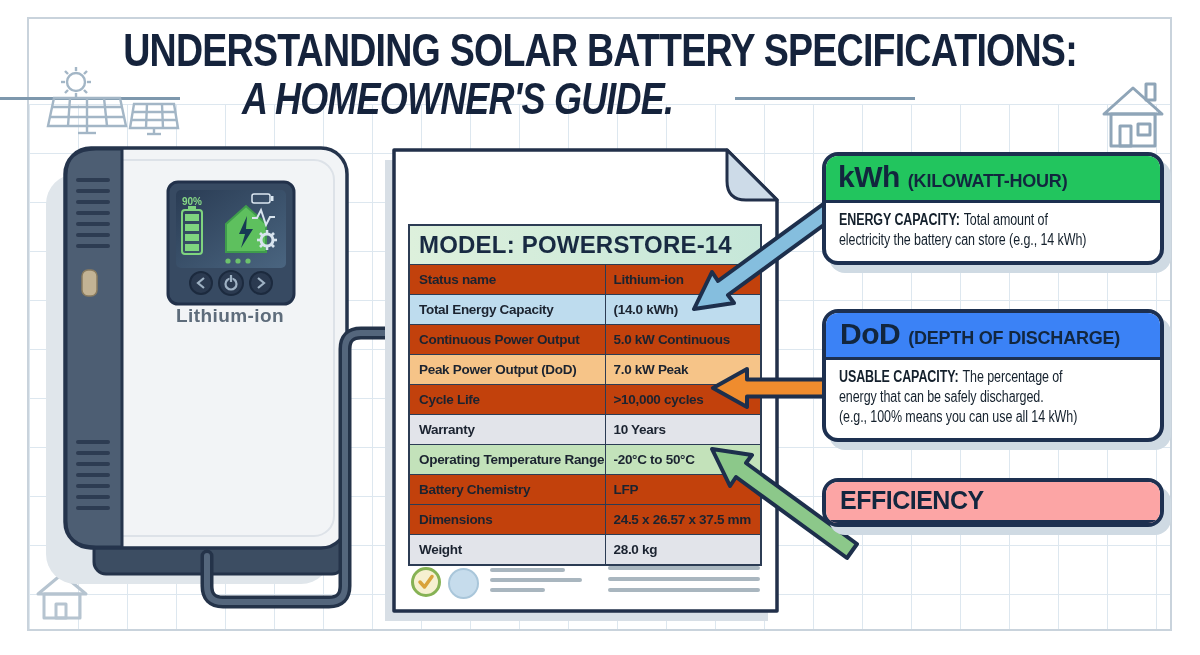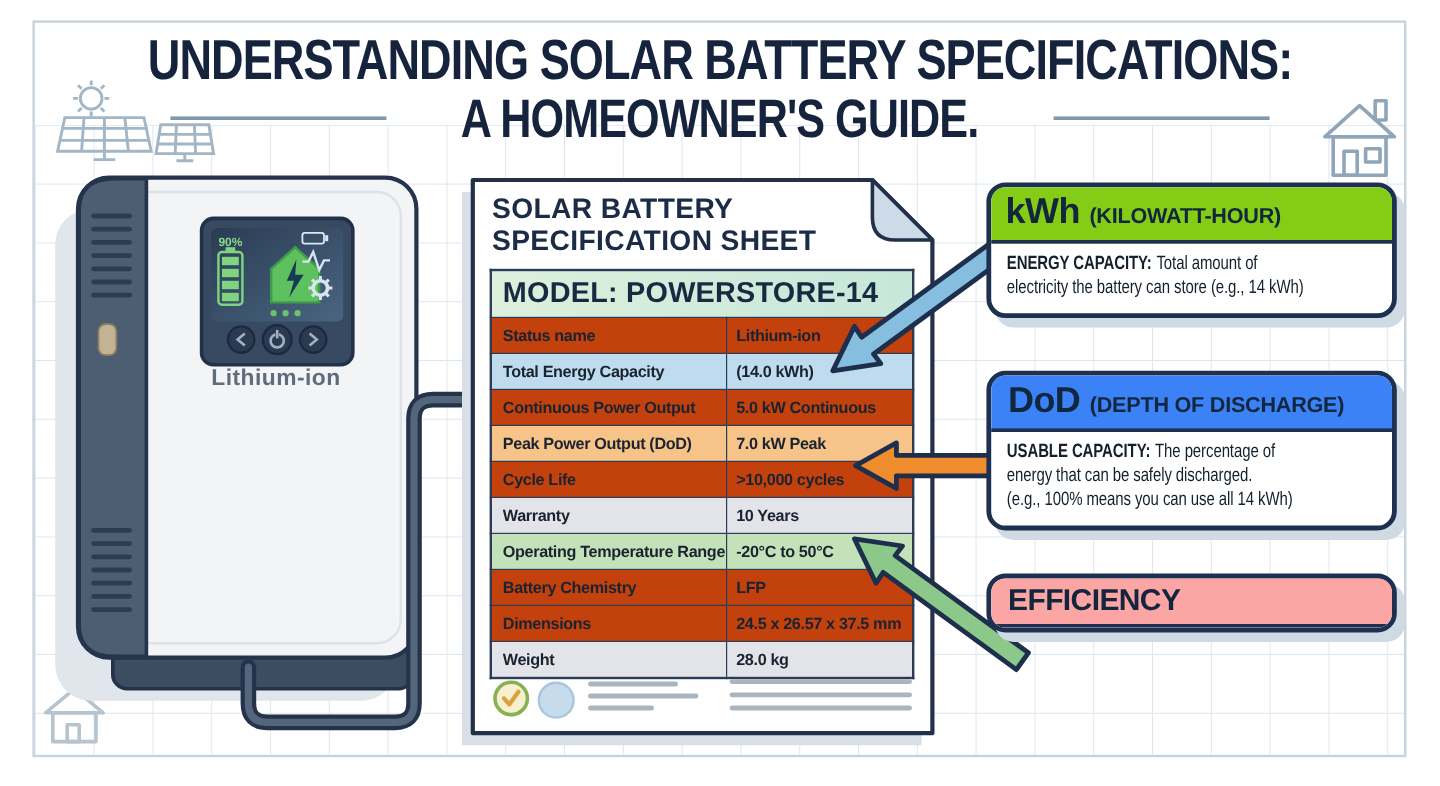--- a/index.html
+++ b/index.html
@@ -10,21 +10,21 @@
   .frame{position:absolute;left:27px;top:17px;width:1141px;height:610px;border:2px solid #c9d3dc;background:#ffffff;}
   .grid{position:absolute;left:29px;top:104px;width:1141px;height:525px;
         background-image:linear-gradient(to right,#dde7ef 1px,transparent 1px),
                          linear-gradient(to bottom,#dde7ef 1px,transparent 1px);
         background-size:49px 49px;}
 
   
   .title{position:absolute;left:0;top:26px;width:100%;text-align:center;color:#15233c;}
   .title-l1{font-size:47px;font-weight:bold;letter-spacing:-1px;white-space:nowrap;
             display:inline-block;transform:scaleX(.8);transform-origin:50% 50%;line-height:1.02;}
-  .title-row2{display:flex;align-items:center;justify-content:center;gap:8px;margin-top:2px;}
+  .title-row2{display:flex;align-items:center;gap:8px;margin-top:2px;font-style:italic;}
   .title-dash{width:180px;height:3px;background:#7e98ad;}
   .title-l2{font-size:45px;font-weight:bold;letter-spacing:-1px;white-space:nowrap;
             display:inline-block;transform:scaleX(.8);transform-origin:50% 50%;line-height:1.0;}
 
   .deco{position:absolute;}
 
   
   .battery-label{position:absolute;left:160px;top:305px;width:140px;text-align:center;
                  font-size:19px;font-weight:bold;color:#5e6c7b;letter-spacing:.4px;}
 
@@ -49,21 +49,21 @@
   .blue-dot{position:absolute;left:448px;top:568px;width:27px;height:27px;border-radius:50%;
             background:#c6dcec;border:2px solid #a9c6da;}
 
   
   .callout{position:absolute;left:822px;width:334px;border:4px solid #1d3050;border-radius:16px;
            background:#ffffff;box-shadow:7px 8px 0 #cfdae3;overflow:hidden;}
   .callout-header{display:flex;align-items:baseline;gap:8px;padding:5px 14px 7px;
                   border-bottom:3.5px solid #1d3050;color:#12263e;}
   .term{font-size:30px;font-weight:bold;letter-spacing:-.5px;line-height:1.05;}
   .term-detail{font-size:18px;font-weight:bold;letter-spacing:-.2px;}
-  .cb-kwh .callout-header{background:#84cc16;padding-left:12px;}
+  .cb-kwh .callout-header{background:#22c55e;padding-left:12px;}
   .cb-dod .callout-header{background:#3b82f6;}
   .cb-eff .callout-header{background:#fca5a5;}
   .cb-eff .term{font-size:25px;}
   .callout-body{padding:7px 13px 11px;}
   .callout-body-inner{width:128%;transform:scaleX(.78);transform-origin:0 0;
                       font-size:16px;line-height:1.27;color:#14202c;letter-spacing:-.1px;}
   .cline{white-space:nowrap;}
   .lead{font-weight:bold;margin-right:5px;}
 
   svg{display:block;}
@@ -225,24 +225,20 @@
   <div class="battery-label">Lithium-ion</div>
 
   <svg class="abs" style="left:0;top:0;" width="1200" height="655" viewBox="0 0 1200 655" pointer-events="none">
     <path d="M207 556 V586 Q207 602 223 602 H329 Q345 602 345 586 V349 Q345 333 361 333 H395" fill="none" stroke="#243349" stroke-width="13" stroke-linecap="round"></path>
     <path d="M207 556 V586 Q207 602 223 602 H329 Q345 602 345 586 V349 Q345 333 361 333 H395" fill="none" stroke="#54667c" stroke-width="6" stroke-linecap="round"></path>
     <path d="M394 150 L727 150 L777 200 L777 611 L394 611 Z" transform="translate(-9,10)" fill="#d8dfe6"></path>
     <path d="M394 150 L727 150 L777 200 L777 611 L394 611 Z" fill="#ffffff" stroke="#22304a" stroke-width="3.5" stroke-linejoin="round"></path>
     <path d="M727 150 L777 200 L746 200 Q727 200 727 181 Z" fill="#cddbe8" stroke="#22304a" stroke-width="3" stroke-linejoin="round"></path>
   </svg>
 
-  <div class="sheet-title">
-    <div>SOLAR BATTERY</div>
-    <div>SPECIFICATION SHEET</div>
-  </div>
 
   <table class="spec">
     <colgroup>
         <col class="c1">
         <col class="c2">
       </colgroup>
     <tbody>
         <tr class="model">
       <td colspan="2">MODEL: POWERSTORE-14</td>
     </tr>

